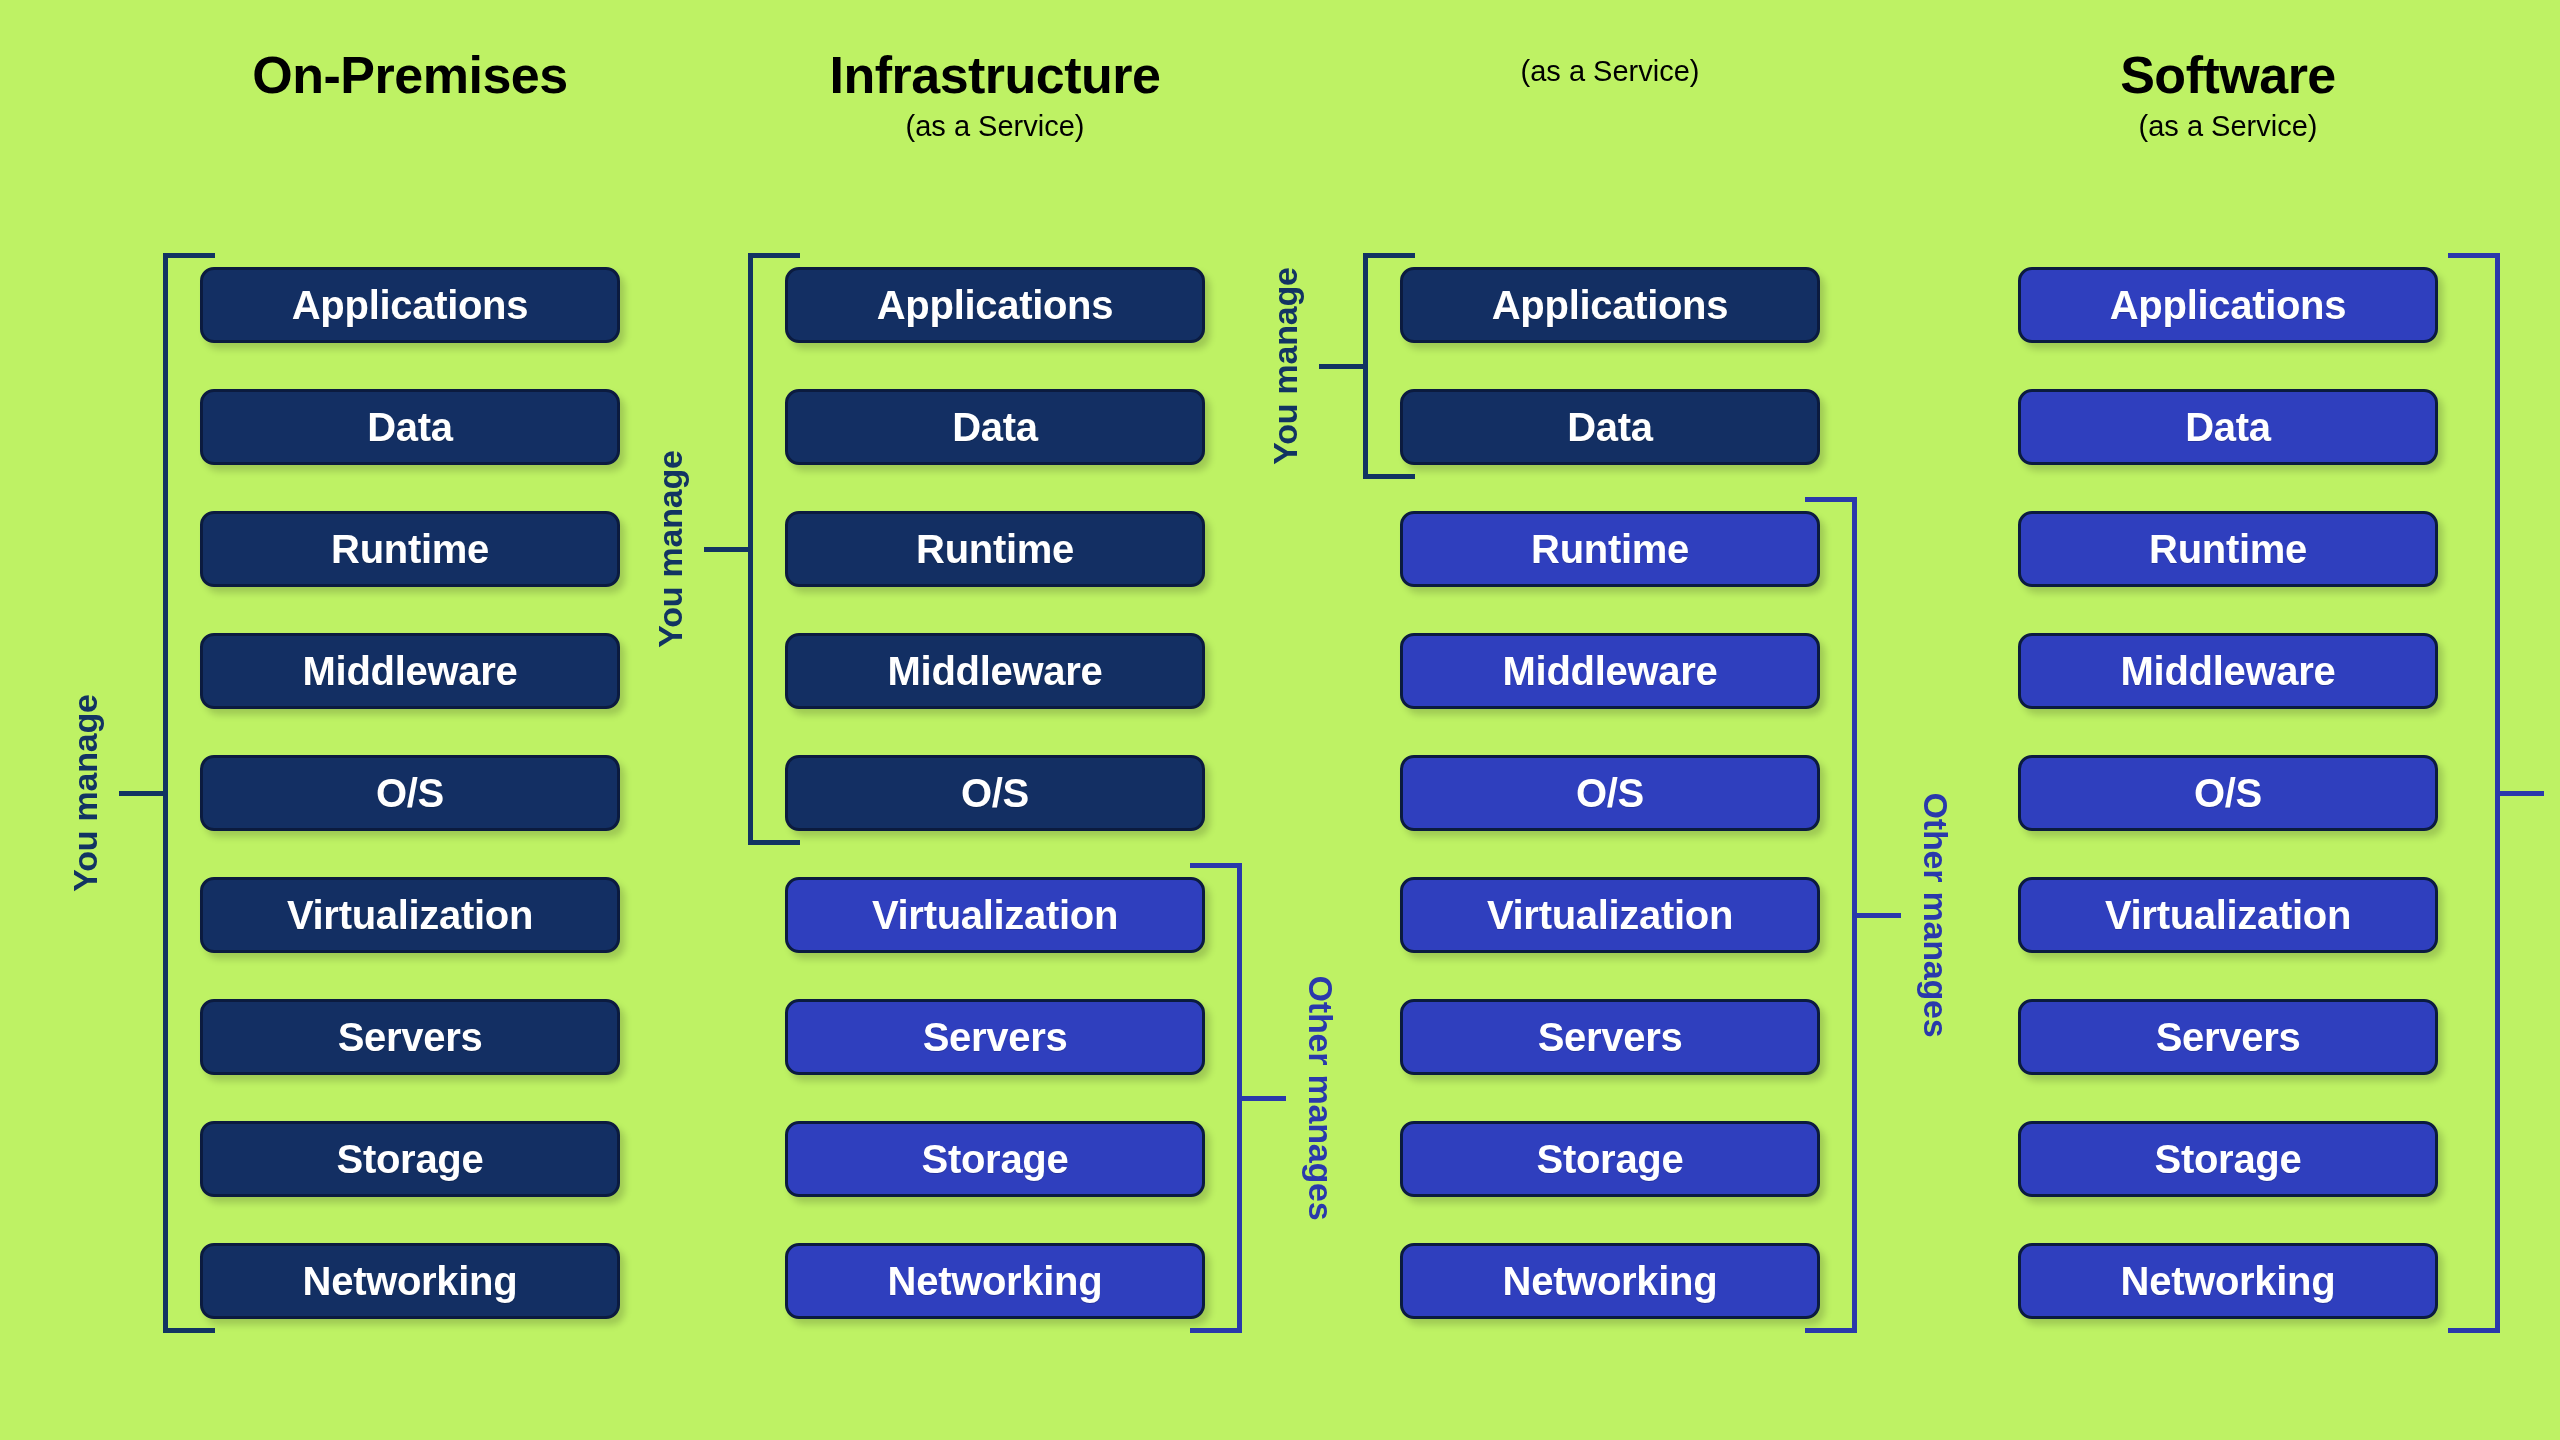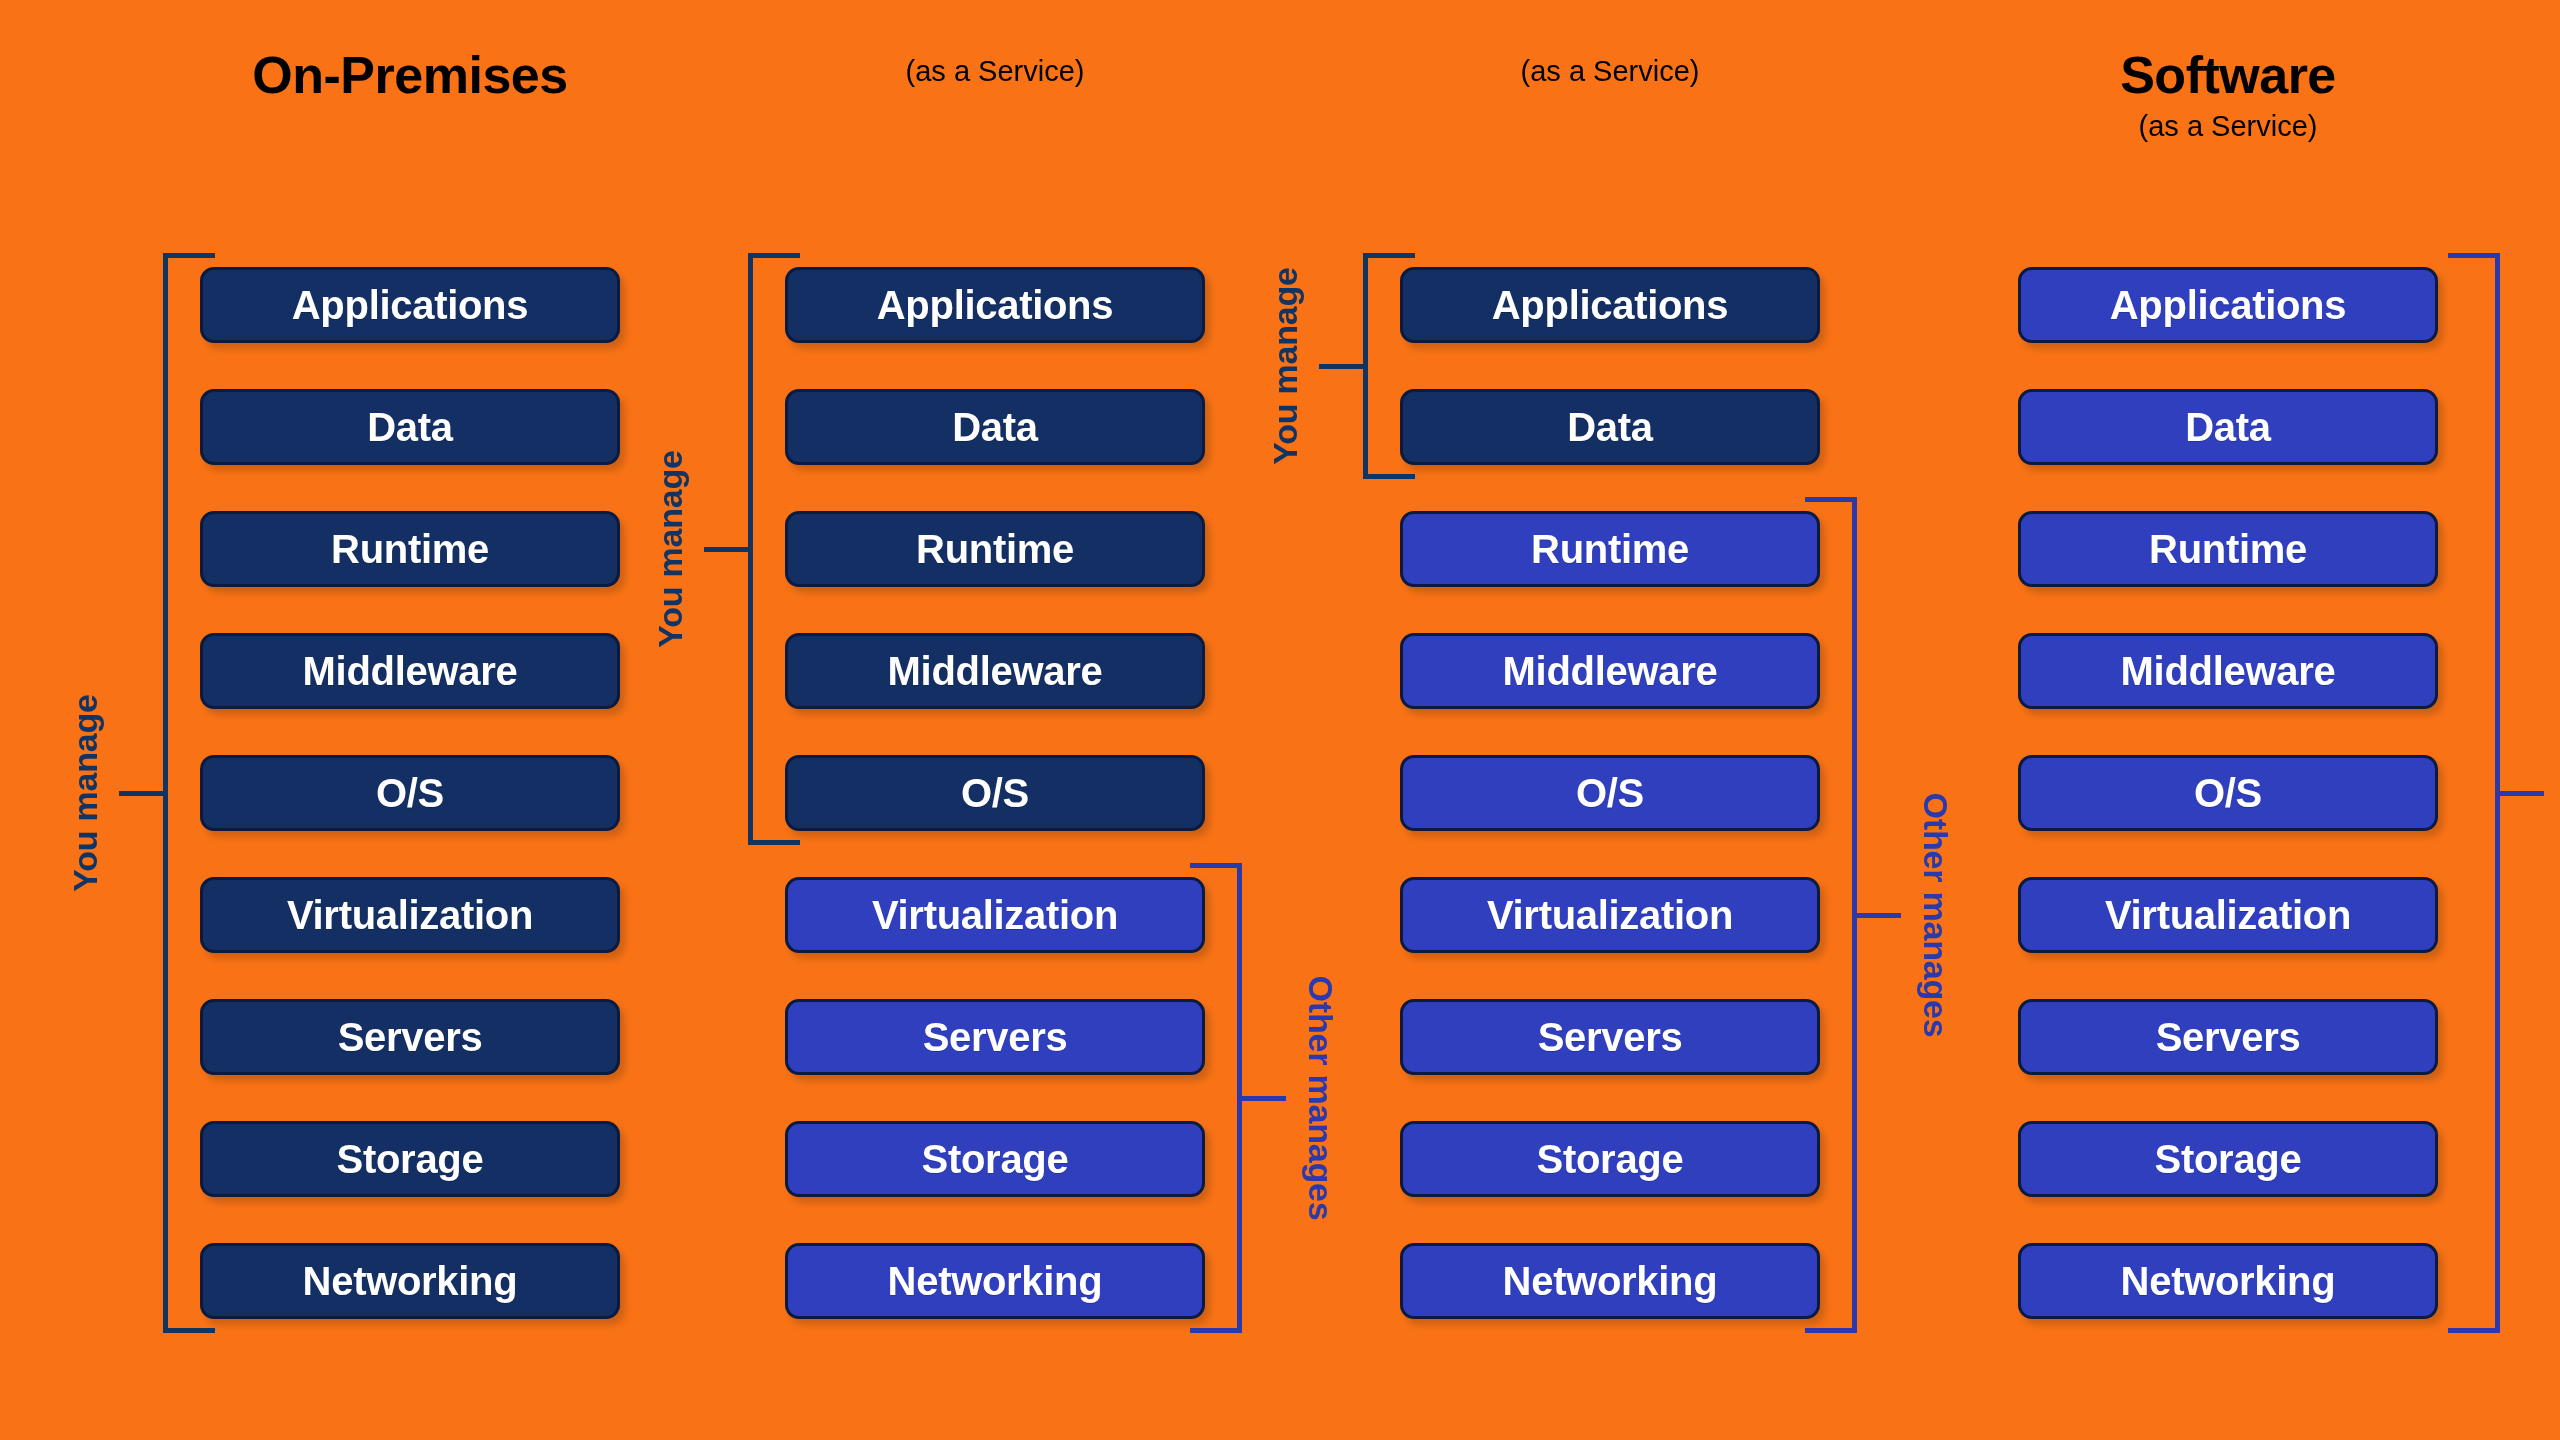--- a/index.html
+++ b/index.html
@@ -12,21 +12,21 @@
     height: 1440px;
     font-family: "Liberation Sans", sans-serif;
     overflow: hidden;
     position: relative;
   }
 
   #stage {
     position: relative;
     width: 2560px;
     height: 1440px;
-    background: #f97316;
+    background: #bef264;
   }
 
   
   .col-header {
     position: absolute;
     text-align: center;
     color: #000000;
     user-select: none;
   }
   .col-title {
@@ -114,20 +114,21 @@
 </head>
 <body>
 
 <div id="stage">
 
   <div id="headers">
       <div class="col-header" style="left: 10px; top: 48px; width: 800px;">
         <div class="col-title">On-Premises</div>
       </div>
       <div class="col-header" style="left: 595px; top: 48px; width: 800px;">
+        <div class="col-title">Infrastructure</div>
         <div class="col-sub">(as a Service)</div>
       </div>
       <div class="col-header" style="left: 1210px; top: 48px; width: 800px;">
         <div class="col-sub">(as a Service)</div>
       </div>
       <div class="col-header" style="left: 1828px; top: 48px; width: 800px;">
         <div class="col-title">Software</div>
         <div class="col-sub">(as a Service)</div>
       </div>
     </div>

